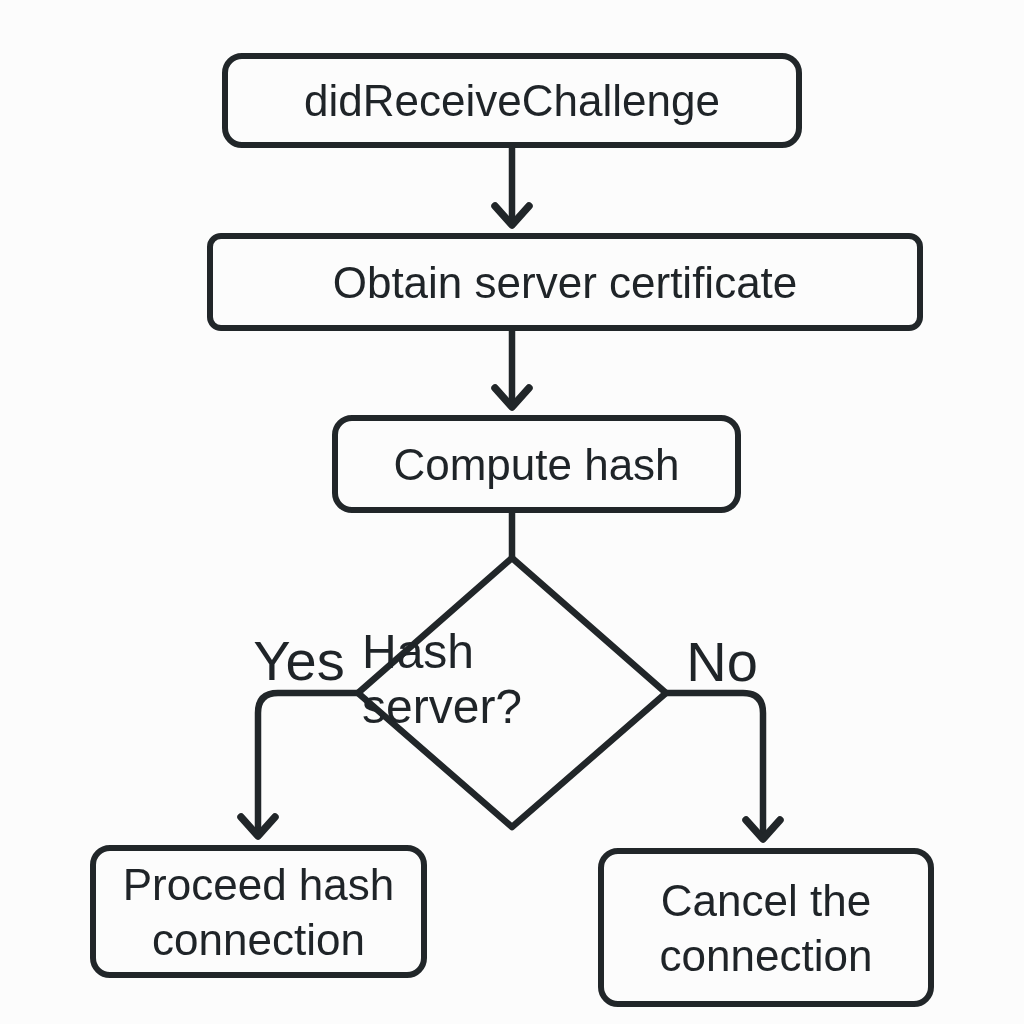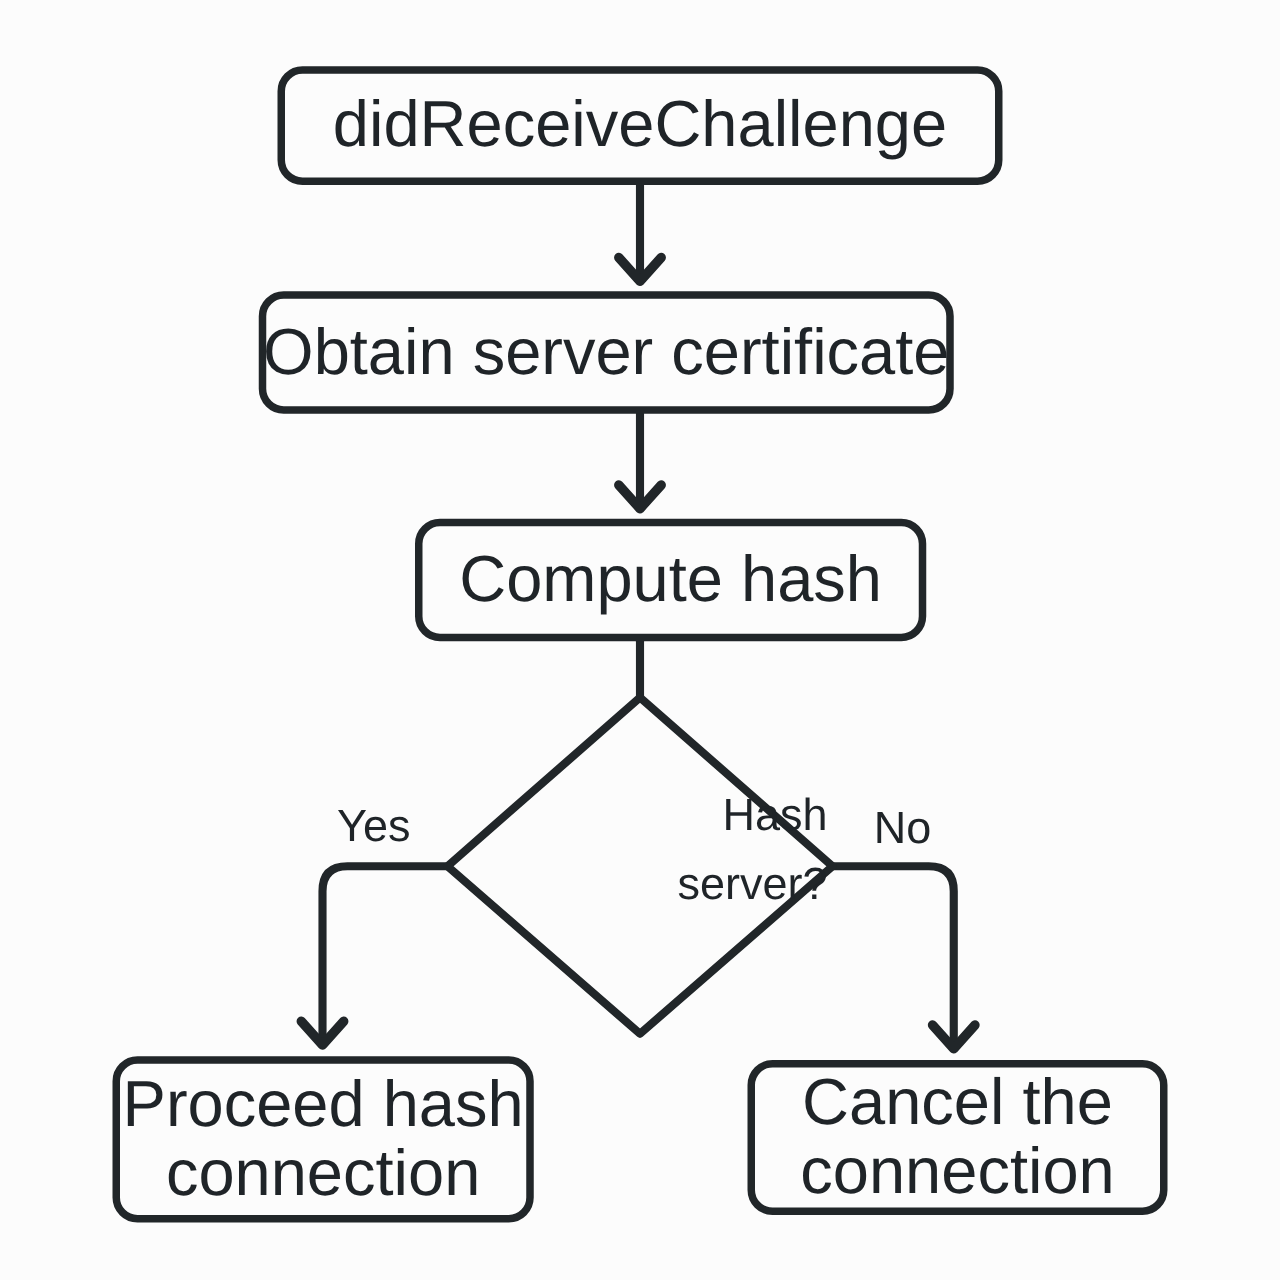--- a/index.html
+++ b/index.html
@@ -38,44 +38,44 @@
   .node {
     position: absolute;
     box-sizing: border-box;
     border: 6px solid var(--stroke, #212629);
     border-radius: 20px;
     background: var(--fill, #fcfcfc);
     display: flex;
     flex-direction: column;
     align-items: center;
     justify-content: center;
-    font-size: 52px;
+    font-size: 44px;
     line-height: 55px;
     text-align: center;
     color: var(--text, #1f2428);
     white-space: nowrap;
   }
   #node-did-receive-challenge { left: 222px; top:  53px; width: 580px; height:  95px; }
-  #node-obtain-certificate    { left: 207px; top: 233px; width: 556px; height:  98px; }
+  #node-obtain-certificate    { left: 207px; top: 233px; width: 716px; height:  98px; border-radius: 14px; }
   #node-compute-hash          { left: 332px; top: 415px; width: 409px; height:  98px; }
   #node-proceed               { left:  90px; top: 845px; width: 337px; height: 133px; }
-  #node-cancel                { left: 598px; top: 848px; width: 336px; height: 124px; justify-content: center; }
+  #node-cancel                { left: 598px; top: 848px; width: 336px; height: 159px; justify-content: center; }
   .diamond-label {
     position: absolute;
     left: 362px; top: 624px;
     width: 300px;
-    font-size: 36px;
+    font-size: 48px;
     line-height: 55px;
-    text-align: right;
+    text-align: left;
     color: var(--text, #1f2428);
   }
   .edge-label {
     position: absolute;
     transform: translate(-50%, -50%);
-    font-size: 36px;
+    font-size: 56px;
     line-height: 44px;
     color: var(--text, #1f2428);
     white-space: nowrap;
   }
   #edge-label-yes { left: 299px; top: 661px; }
   #edge-label-no  { left: 722px; top: 662px; }
 </style>
 </head>
 <body>
 

